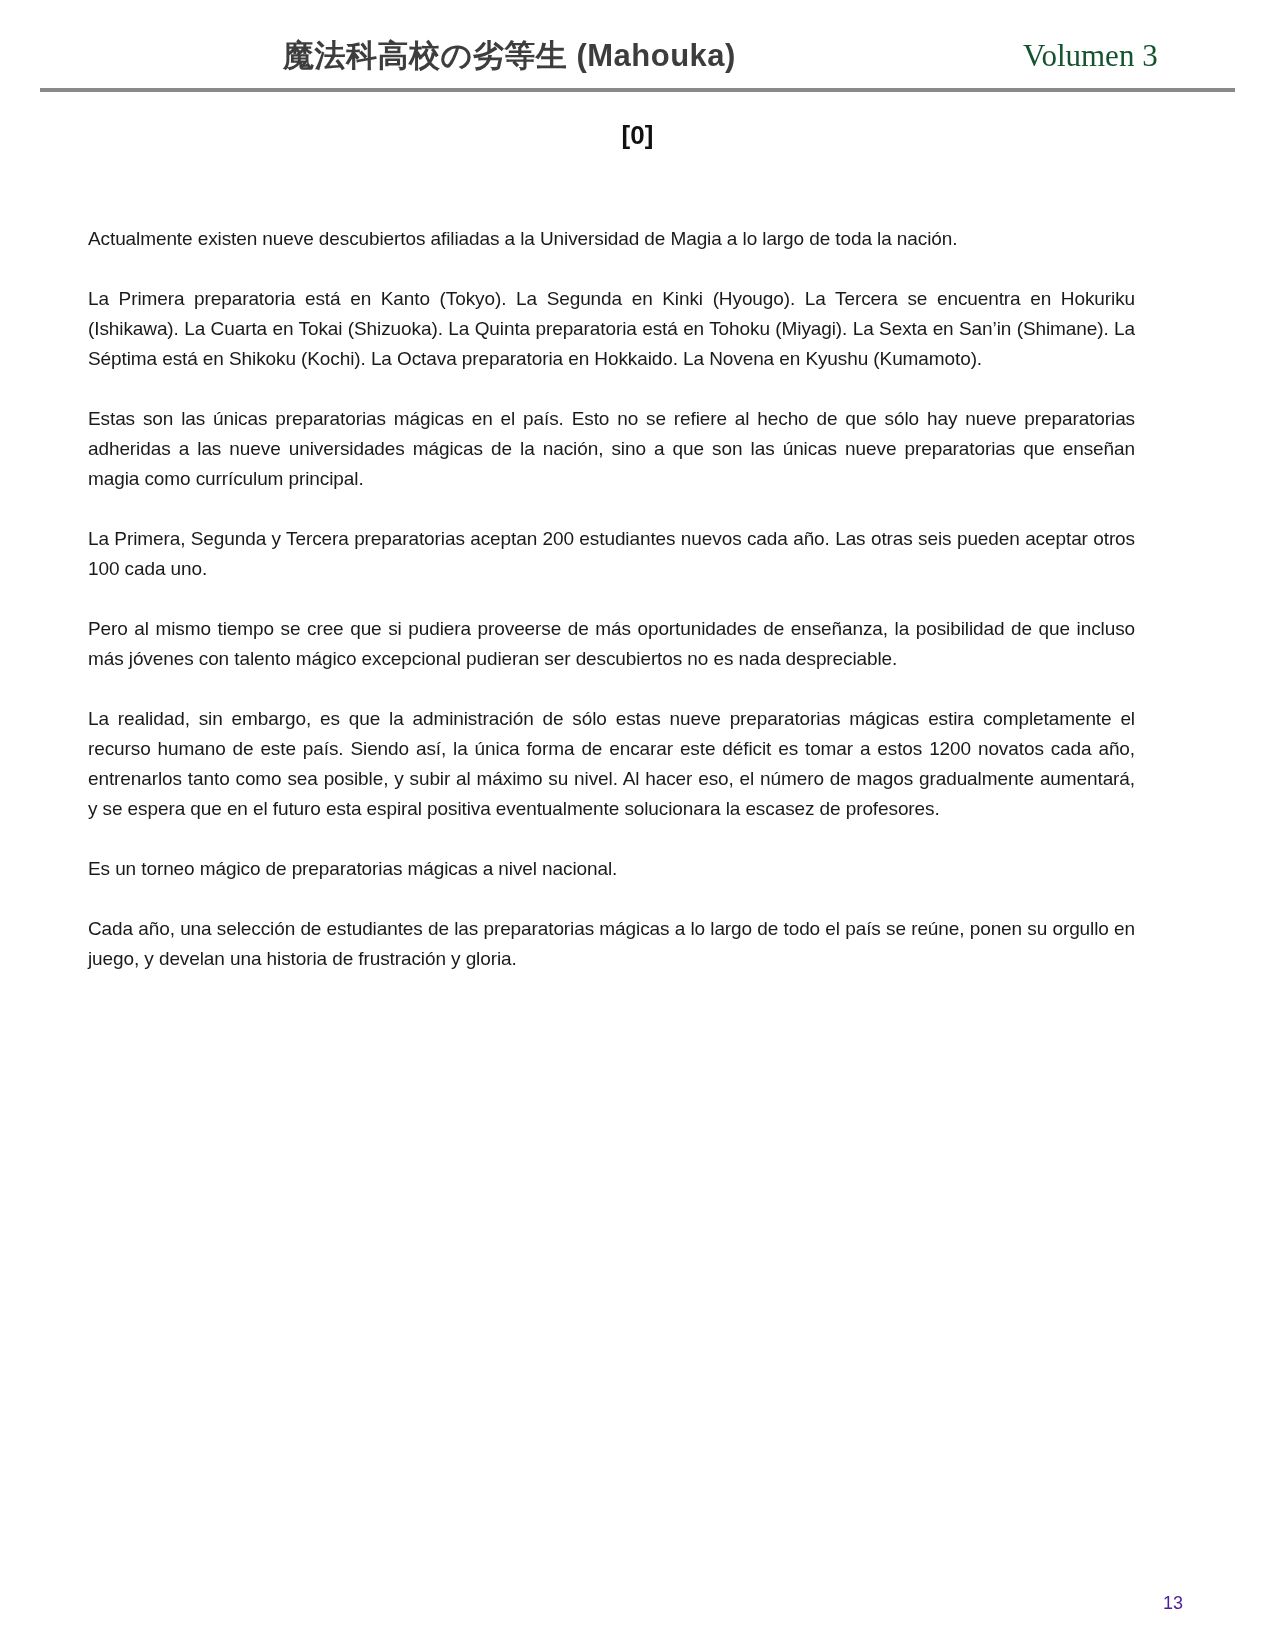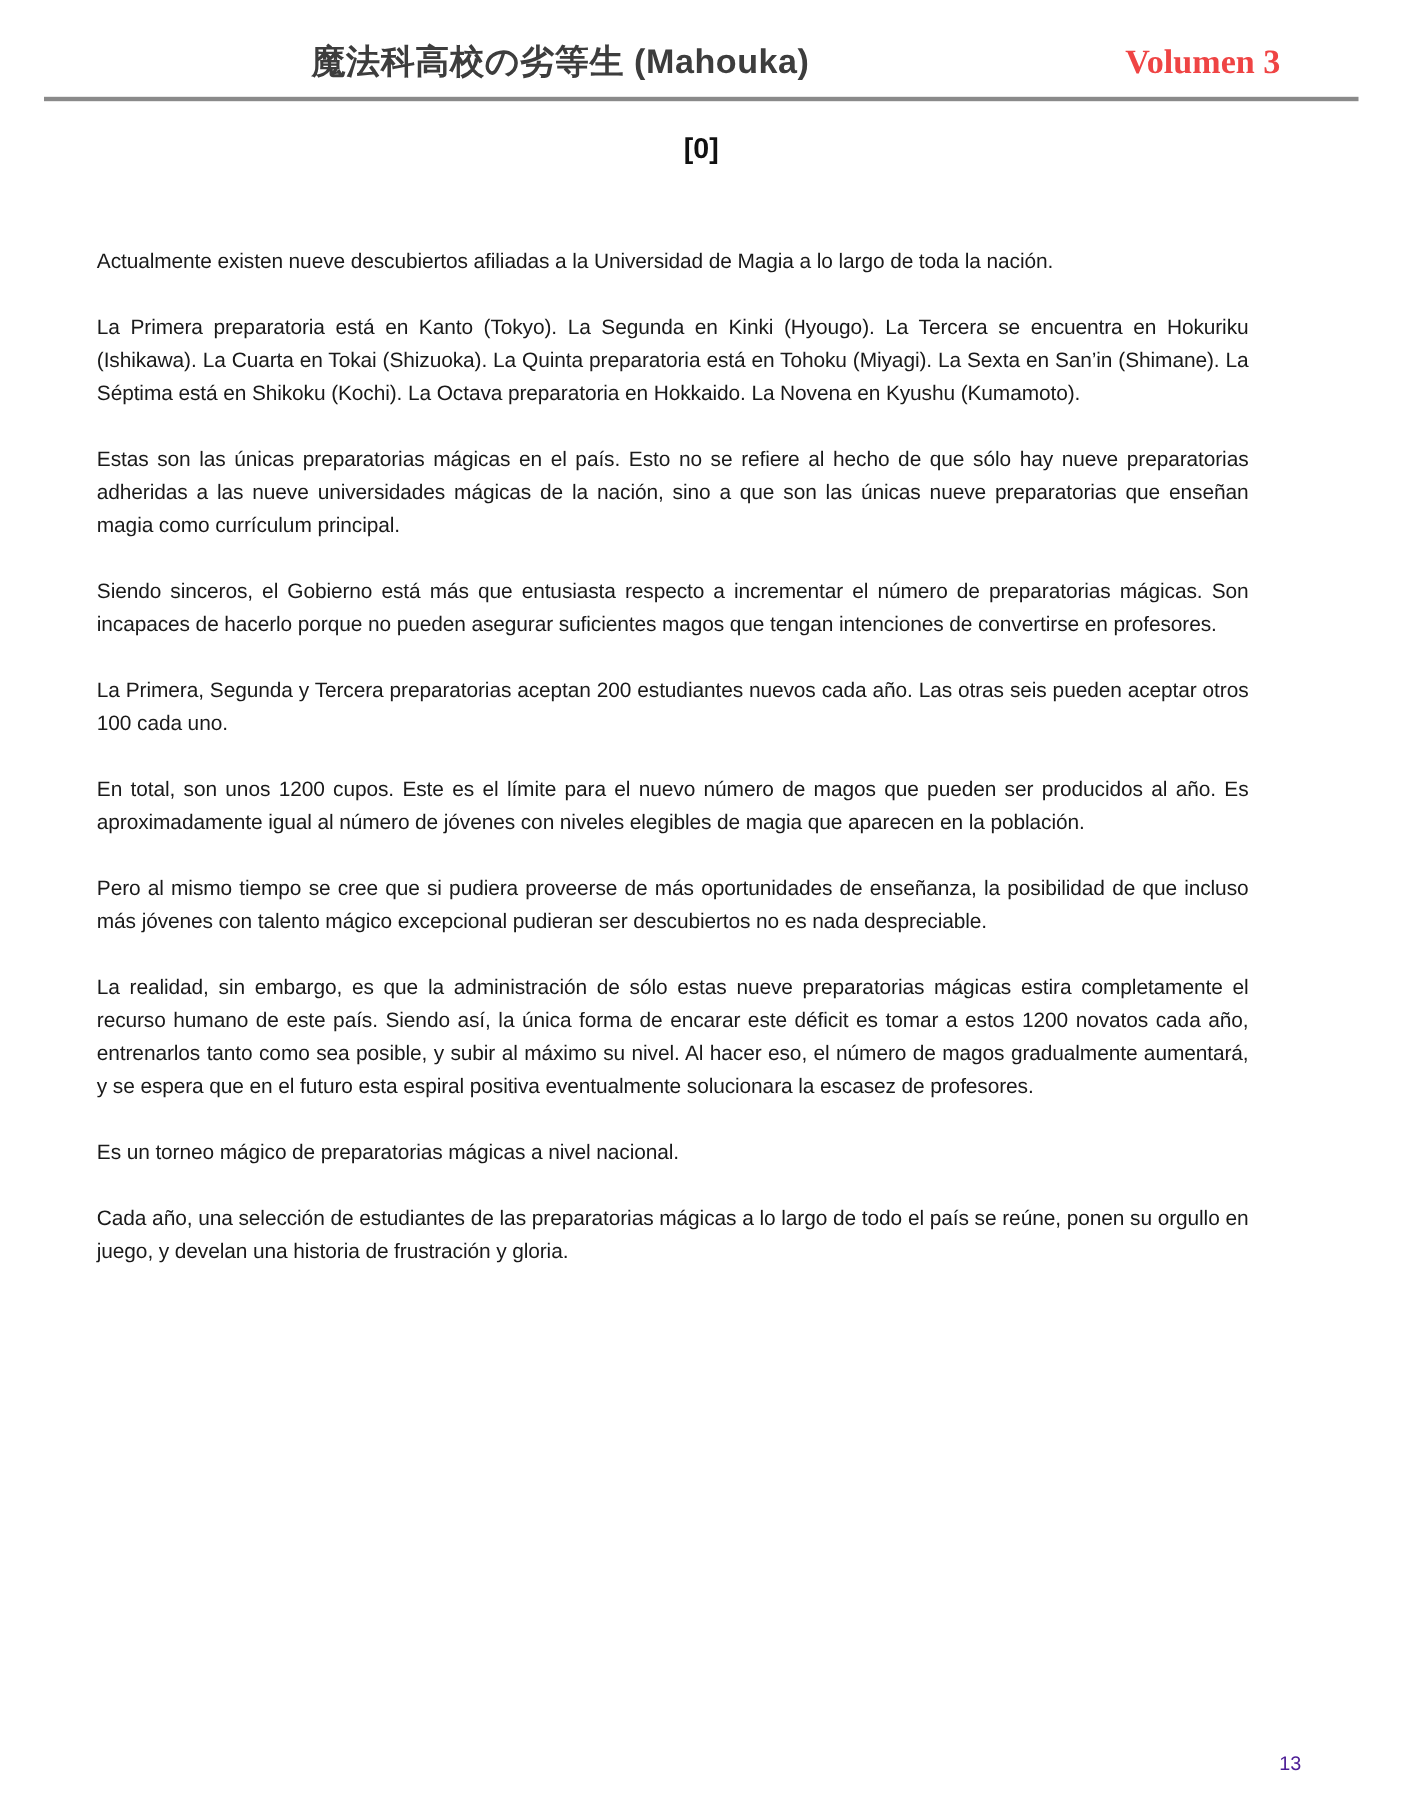--- a/index.html
+++ b/index.html
@@ -35,23 +35,23 @@
   }
   .header-sep {
     width: 4px;
     background: #8a8a8a;
     margin-top: 2px;
   }
   .header-volume {
     width: 228px;
     align-self: center;
     font-family: "Liberation Serif", serif;
-    font-weight: bold;
+    font-weight: normal;
     font-size: 31px;
-    color: #ef4444;
+    color: #14532d;
     padding-left: 16px;
     margin-left: 24px;
   }
   .section-title {
     margin-top: 28px;
     text-align: center;
     font-size: 26px;
     font-weight: bold;
     color: #111111;
   }
@@ -85,23 +85,21 @@
     <div class="header-sep"></div>
     <div class="header-volume">Volumen 3</div>
   </header>
 
   <h1 class="section-title">[0]</h1>
 
   <main class="content">
       <p class="para">Actualmente existen nueve descubiertos afiliadas a la Universidad de Magia a lo largo de toda la nación.</p>
       <p class="para">La Primera preparatoria está en Kanto (Tokyo). La Segunda en Kinki (Hyougo). La Tercera se encuentra en Hokuriku (Ishikawa). La Cuarta en Tokai (Shizuoka). La Quinta preparatoria está en Tohoku (Miyagi). La Sexta en San’in (Shimane). La Séptima está en Shikoku (Kochi). La Octava preparatoria en Hokkaido. La Novena en Kyushu (Kumamoto).</p>
       <p class="para">Estas son las únicas preparatorias mágicas en el país. Esto no se refiere al hecho de que sólo hay nueve preparatorias adheridas a las nueve universidades mágicas de la nación, sino a que son las únicas nueve preparatorias que enseñan magia como currículum principal.</p>
-      <p class="para">Siendo sinceros, el Gobierno está más que entusiasta respecto a incrementar el número de preparatorias mágicas. Son incapaces de hacerlo porque no pueden asegurar suficientes magos que tengan intenciones de convertirse en profesores.</p>
       <p class="para">La Primera, Segunda y Tercera preparatorias aceptan 200 estudiantes nuevos cada año. Las otras seis pueden aceptar otros 100 cada uno.</p>
-      <p class="para">En total, son unos 1200 cupos. Este es el límite para el nuevo número de magos que pueden ser producidos al año. Es aproximadamente igual al número de jóvenes con niveles elegibles de magia que aparecen en la población.</p>
       <p class="para">Pero al mismo tiempo se cree que si pudiera proveerse de más oportunidades de enseñanza, la posibilidad de que incluso más jóvenes con talento mágico excepcional pudieran ser descubiertos no es nada despreciable.</p>
       <p class="para">La realidad, sin embargo, es que la administración de sólo estas nueve preparatorias mágicas estira completamente el recurso humano de este país. Siendo así, la única forma de encarar este déficit es tomar a estos 1200 novatos cada año, entrenarlos tanto como sea posible, y subir al máximo su nivel. Al hacer eso, el número de magos gradualmente aumentará, y se espera que en el futuro esta espiral positiva eventualmente solucionara la escasez de profesores.</p>
       <p class="para">Es un torneo mágico de preparatorias mágicas a nivel nacional.</p>
       <p class="para">Cada año, una selección de estudiantes de las preparatorias mágicas a lo largo de todo el país se reúne, ponen su orgullo en juego, y develan una historia de frustración y gloria.</p>
     </main>
 
   <span class="page-number">13</span>
 
 </div>
 

